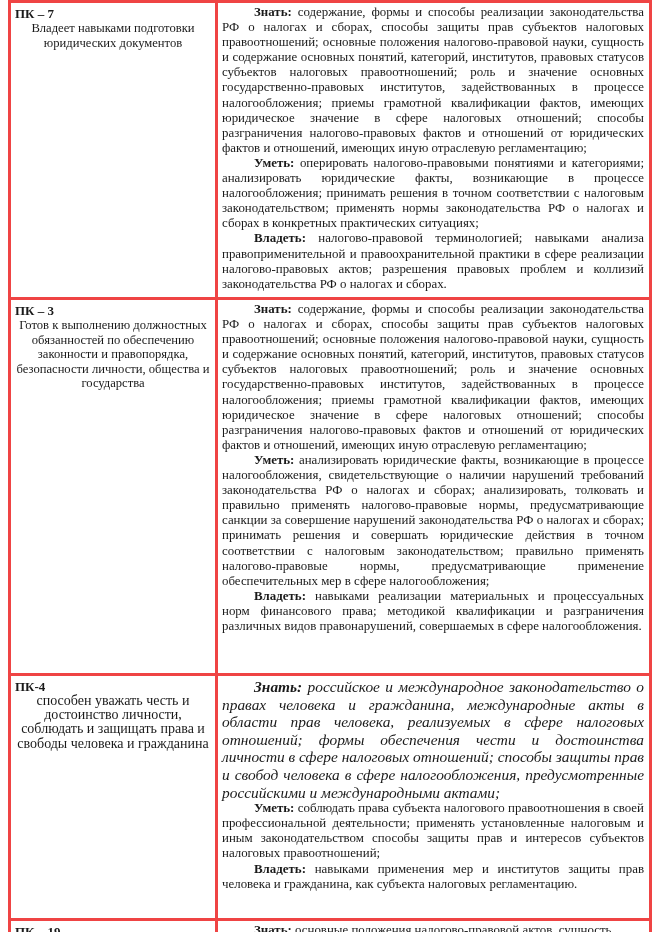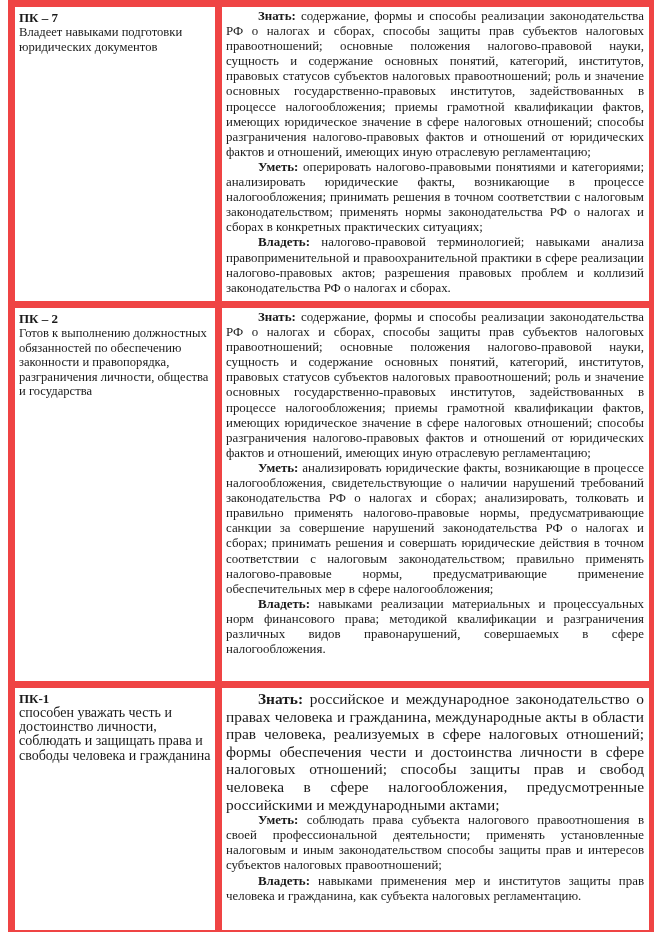--- a/index.html
+++ b/index.html
@@ -17,59 +17,61 @@
     }
     .doc-table {
       position: absolute;
       left: 8px;
       top: 0;
       width: 641px;
       border-collapse: collapse;
       table-layout: fixed;
     }
     .doc-table td {
-      border: 7px solid #ef4444;
+      border: 3px solid #ef4444;
       vertical-align: top;
       padding: 0;
     }
     .col-left { width: 207px; }
     .col-right { width: 434px; }
 
     .code {
       font-weight: bold;
       font-size: 13px;
       line-height: 15px;
       padding: 3px 4px 0 4px;
       display: block;
     }
     .desc {
       font-size: 12.6px;
       line-height: 14.6px;
       padding: 0 4px 0 4px;
       display: block;
+      text-align: center;
     }
     .desc.small {
       font-size: 14px;
       line-height: 14.2px;
     }
     .right-cell {
       padding: 2px 5px 0 4px !important;
       margin-left: 23px;
     }
     .para {
       font-size: 12.9px;
       line-height: 15.1px;
       text-align: justify;
       text-indent: 32px;
       margin: 0;
       hyphens: manual;
     }
     .para.large {
       font-size: 15.4px;
       line-height: 17.6px;
+      font-style: italic;
     }
     .para .lbl {
       font-weight: bold;
     }
     .row-7 td { height: 292px; }
     .row-8 td { height: 371px; }
     .row-9 td { height: 236px; }
     .row-10 td { height: 22px; }
     .spacer-8 { height: 10px; }
     .spacer-9 { height: 26px; }
@@ -91,34 +93,34 @@
     </td>
     <td class="right-cell">
       <p class="para"><span class="lbl">Знать:</span><span> содержание, формы и способы реализации законодательства РФ о налогах и сборах, способы защиты прав субъектов налоговых правоотношений; основные положения налогово-правовой науки, сущность и содержание основных понятий, категорий, институтов, правовых статусов субъектов налоговых правоотношений; роль и значение основных государственно-правовых институтов, задействованных в процессе налогообложения; приемы грамотной квалификации фактов, имеющих юридическое значение в сфере налоговых отношений; способы разграничения налогово-правовых фактов и отношений от юридических фактов и отношений, имеющих иную отраслевую регламентацию;</span></p>
       <p class="para"><span class="lbl">Уметь:</span><span> оперировать налогово-правовыми понятиями и категориями; анализировать юридические факты, возникающие в процессе налогообложения; принимать решения в точном соответствии с налоговым законодательством; применять нормы законодательства РФ о налогах и сборах в конкретных практических ситуациях;</span></p>
       <p class="para"><span class="lbl">Владеть:</span><span> налогово-правовой терминологией; навыками анализа правоприменительной и правоохранительной практики в сфере реализации налогово-правовых актов; разрешения правовых проблем и коллизий законодательства РФ о налогах и сборах.</span></p>
     </td>
   </tr>
 
   <tr class="row-8">
     <td>
-      <span class="code">ПК – 2</span>
-      <span class="desc">Готов к выполнению должностных обязанностей по обеспечению законности и правопорядка, разграничения личности, общества и государства</span>
+      <span class="code">ПК – 3</span>
+      <span class="desc">Готов к выполнению должностных обязанностей по обеспечению законности и правопорядка, безопасности личности, общества и государства</span>
     </td>
     <td class="right-cell">
       <p class="para"><span class="lbl">Знать:</span><span> содержание, формы и способы реализации законодательства РФ о налогах и сборах, способы защиты прав субъектов налоговых правоотношений; основные положения налогово-правовой науки, сущность и содержание основных понятий, категорий, институтов, правовых статусов субъектов налоговых правоотношений; роль и значение основных государственно-правовых институтов, задействованных в процессе налогообложения; приемы грамотной квалификации фактов, имеющих юридическое значение в сфере налоговых отношений; способы разграничения налогово-правовых фактов и отношений от юридических фактов и отношений, имеющих иную отраслевую регламентацию;</span></p>
       <p class="para"><span class="lbl">Уметь:</span><span> анализировать юридические факты, возникающие в процессе налогообложения, свидетельствующие о наличии нарушений требований законодательства РФ о налогах и сборах; анализировать, толковать и правильно применять налогово-правовые нормы, предусматривающие санкции за совершение нарушений законодательства РФ о налогах и сборах; принимать решения и совершать юридические действия в точном соответствии с налоговым законодательством; правильно применять налогово-правовые нормы, предусматривающие применение обеспечительных мер в сфере налогообложения;</span></p>
       <p class="para"><span class="lbl">Владеть:</span><span> навыками реализации материальных и процессуальных норм финансового права; методикой квалификации и разграничения различных видов правонарушений, совершаемых в сфере налогообложения.</span></p>
       <div class="spacer-8"></div>
     </td>
   </tr>
 
   <tr class="row-9">
     <td>
-      <span class="code">ПК-1</span>
+      <span class="code">ПК-4</span>
       <span class="desc small">способен уважать честь и достоинство личности, соблюдать и защищать права и свободы человека и гражданина</span>
     </td>
     <td class="right-cell">
       <p class="para large"><span class="lbl">Знать:</span><span> российское и международное законодательство о правах человека и гражданина, международные акты в области прав человека, реализуемых в сфере налоговых отношений; формы обеспечения чести и достоинства личности в сфере налоговых отношений; способы защиты прав и свобод человека в сфере налогообложения, предусмотренные российскими и международными актами;</span></p>
       <p class="para"><span class="lbl">Уметь:</span><span> соблюдать права субъекта налогового правоотношения в своей профессиональной деятельности; применять установленные налоговым и иным законодательством способы защиты прав и интересов субъектов налоговых правоотношений;</span></p>
       <p class="para"><span class="lbl">Владеть:</span><span> навыками применения мер и институтов защиты прав человека и гражданина, как субъекта налоговых регламентацию.</span></p>
       <div class="spacer-9"></div>
     </td>
   </tr>
 

